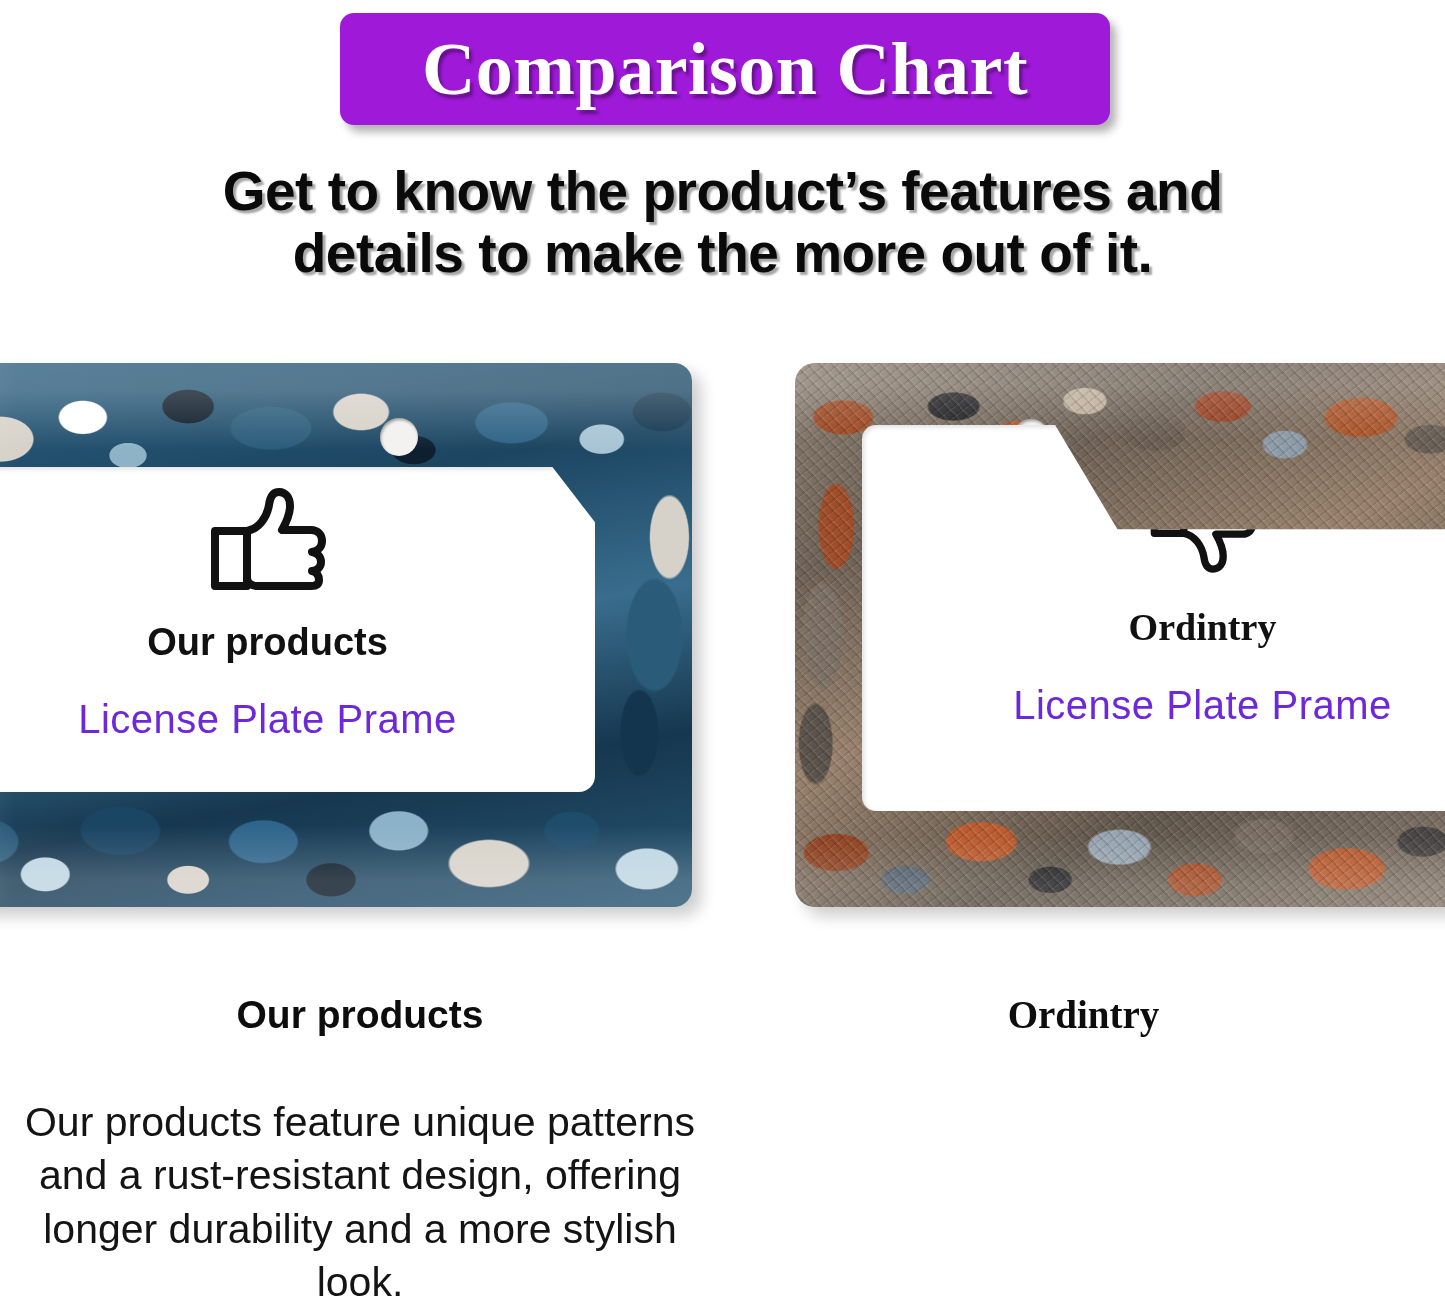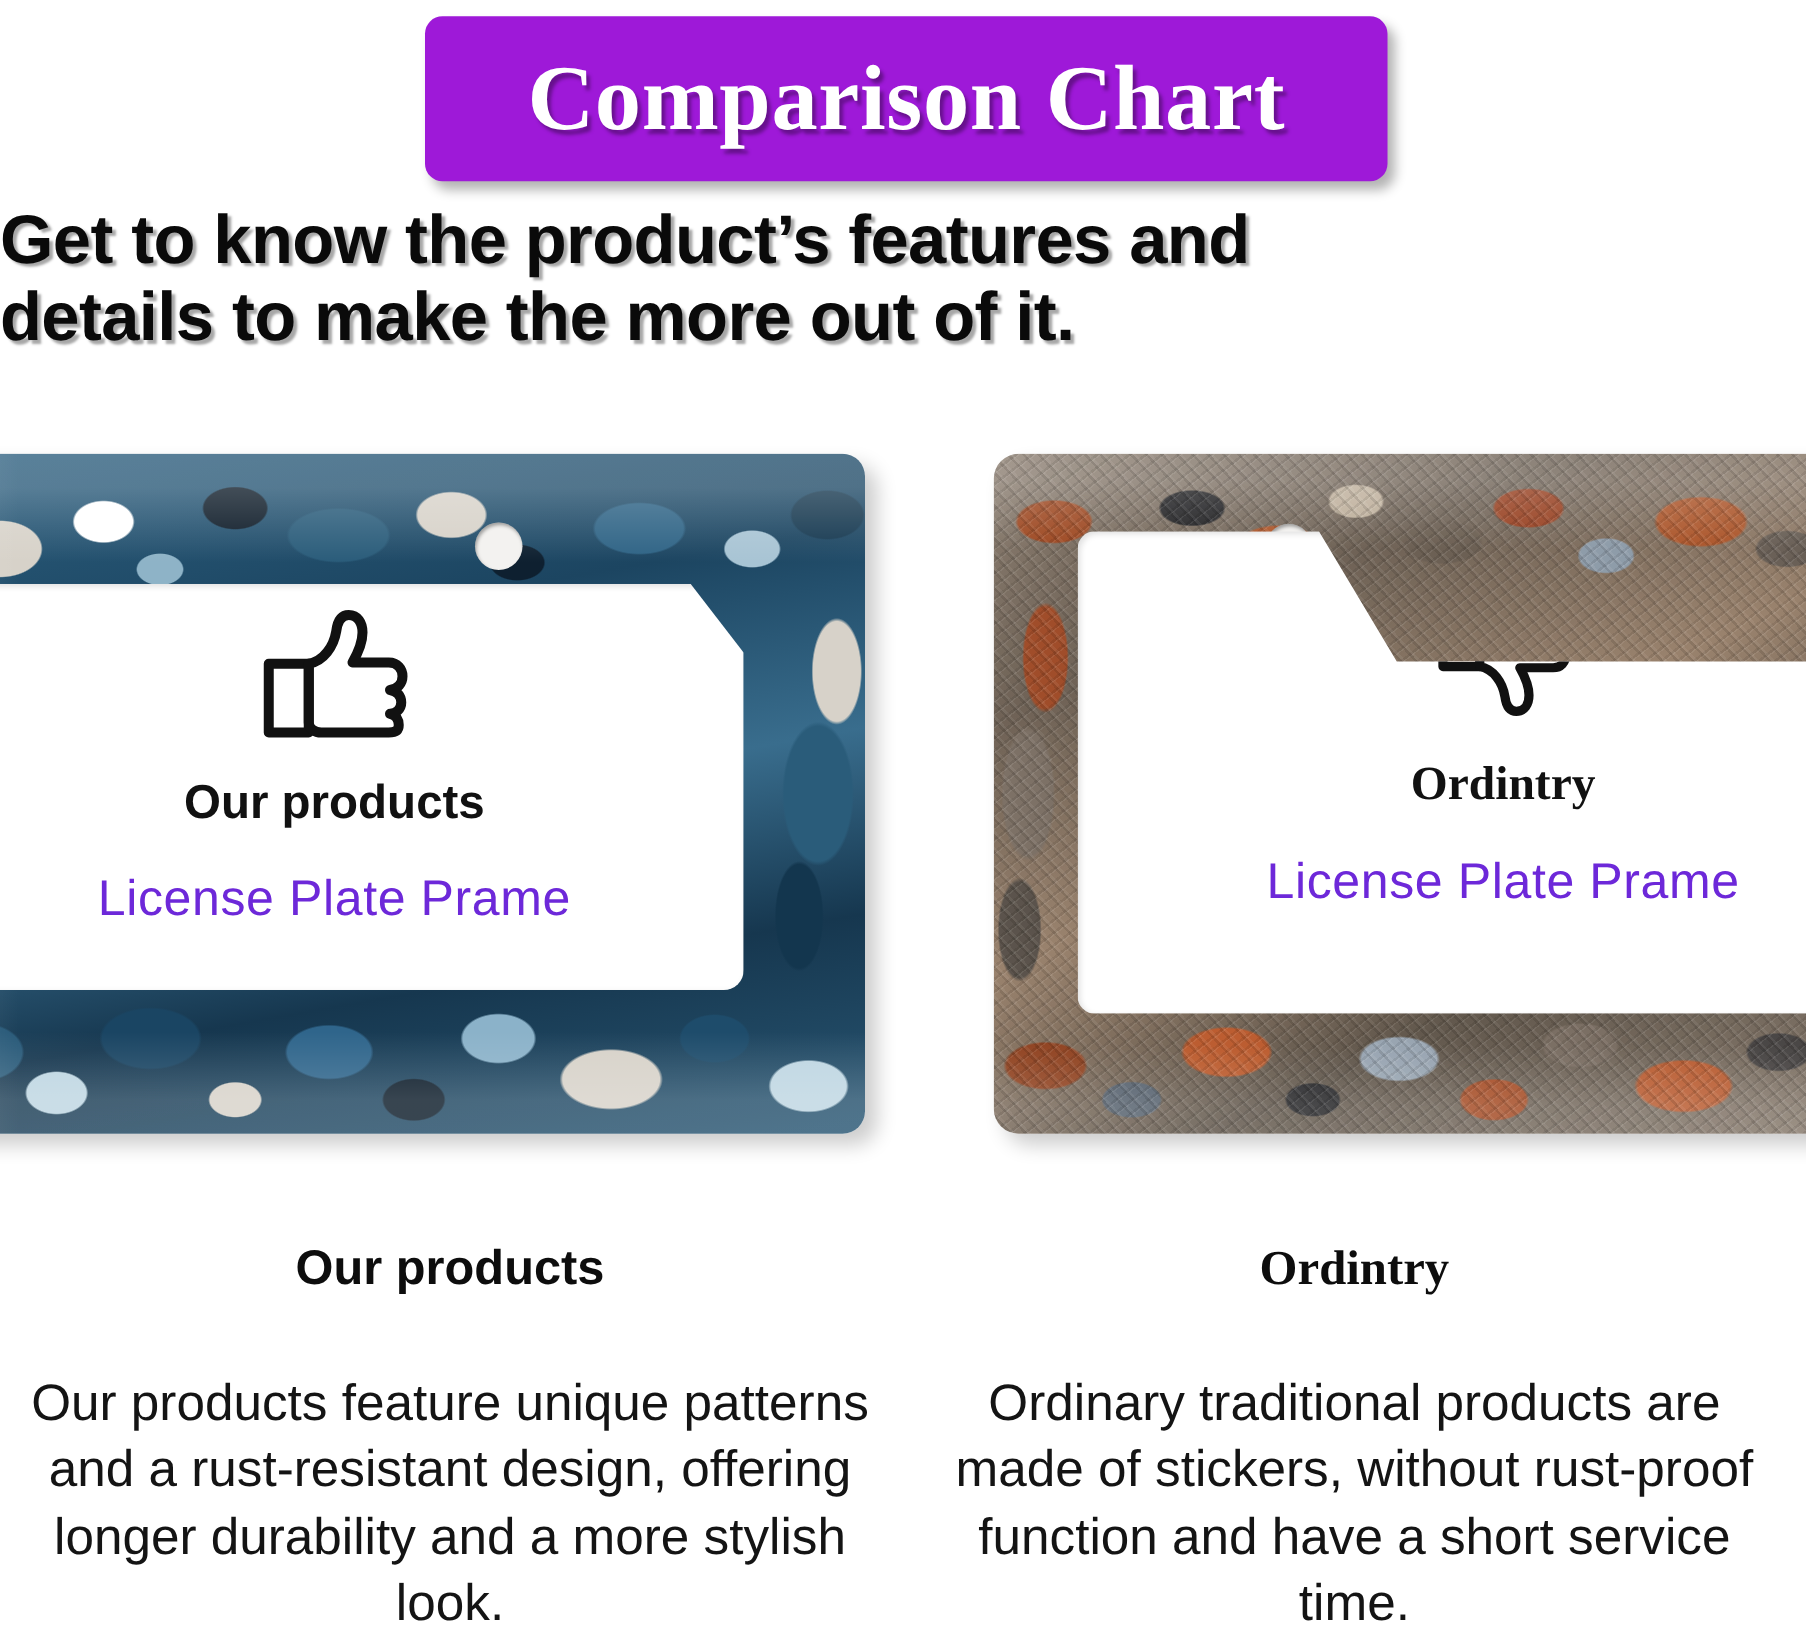--- a/index.html
+++ b/index.html
@@ -7,41 +7,41 @@
     width:1445px;height:1314px;
     background:#ffffff;
     font-family:"Liberation Sans", sans-serif;
     overflow:hidden;
     position:relative;
   }
   
   #title-banner{
     position:absolute;
     left:340px; top:13px;
-    width:770px; height:132px;
+    width:770px; height:112px;
     background:#9E19D8;
     border-radius:14px;
     box-shadow:6px 7px 9px rgba(0,0,0,0.30);
     display:flex;align-items:center;justify-content:center;
   }
   #title-banner-text{
     font-family:"Liberation Serif", serif;
     font-weight:bold;
     font-size:74px;
     color:#ffffff;
     letter-spacing:0.5px;
     text-shadow:3px 4px 3px rgba(0,0,0,0.35);
     white-space:nowrap;
     line-height:1;
   }
   
   #subtitle{
     position:absolute;
     left:0; top:160px; width:1445px;
-    text-align:left;
+    text-align:center;
     font-family:"Liberation Sans", sans-serif;
     font-weight:bold;
     font-size:55px;
     line-height:1.13;
     color:#0a0a0a;
     text-shadow:3px 3px 2px rgba(0,0,0,0.35);
     letter-spacing:-0.5px;
   }
   #subtitle .sub-line{display:block;}
   
@@ -261,14 +261,13 @@
   </div>
 </div>
 
 <div id="bottom-col-left" class="bottom-col">
   <h3 class="bottom-heading">Our products</h3>
   <p class="bottom-body">Our products feature unique patterns and a rust-resistant design, offering longer durability and a more stylish look.</p>
 </div>
 
 <div id="bottom-col-right" class="bottom-col">
   <h3 class="bottom-heading serif">Ordintry</h3>
-  <p class="bottom-body">Ordinary traditional products are made of stickers, without rust-proof function and have a short service time.</p>
 </div>
 
 </body></html>

